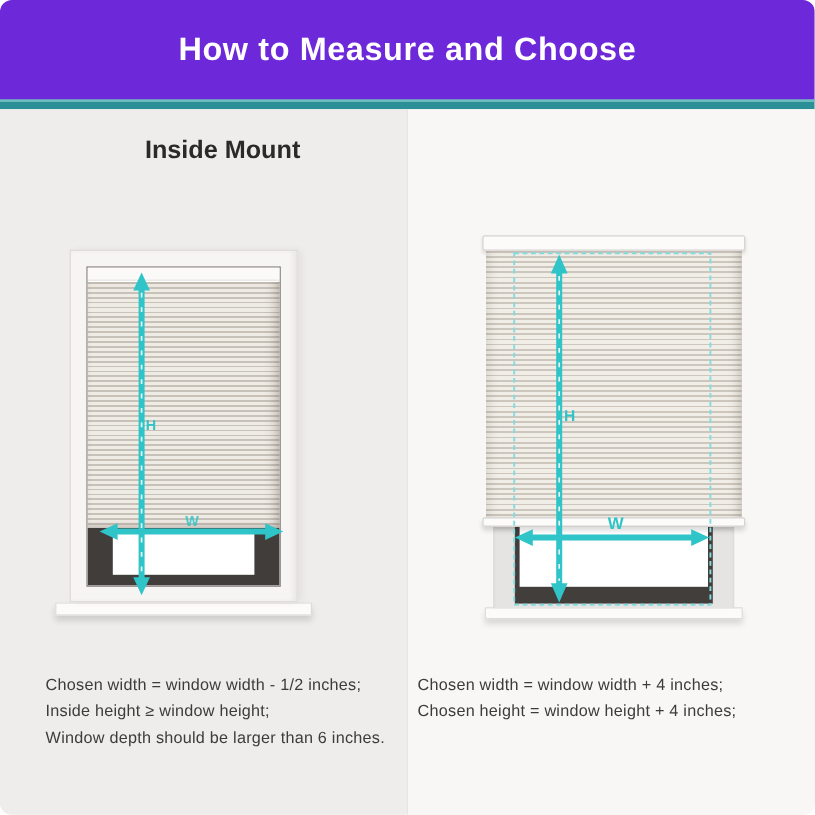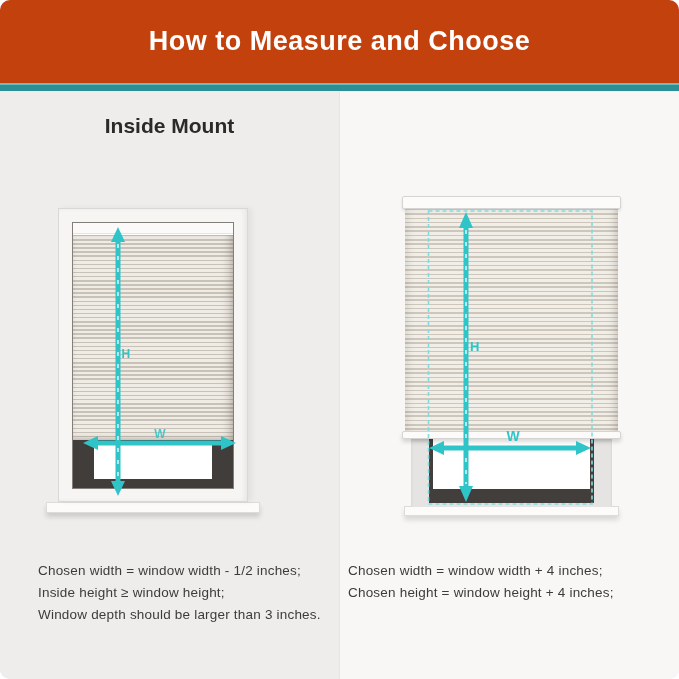--- a/index.html
+++ b/index.html
@@ -6,41 +6,41 @@
   html, body { width: 679px; height: 679px; background: #ffffff; }
   body { font-family: "Liberation Sans", sans-serif; }
   #page {
     position: relative; width: 679px; height: 679px;
     background: #efedeb; overflow: hidden; border-radius: 10px;
   }
 
   
   .header {
     position: absolute; left: 0; top: 0; width: 679px; height: 83px;
-    background: #c2410c; display: flex; align-items: center; justify-content: center;
+    background: #6d28d9; display: flex; align-items: center; justify-content: center;
   }
   .header-title {
     color: #ffffff; font-weight: bold; font-size: 27px; letter-spacing: 0.5px;
   }
   .accent-bar {
     position: absolute; left: 0; top: 83px; width: 679px; height: 8px;
     background: #2a8f96; border-top: 2px solid #6dbcc0;
   }
 
   
   .panel-left {
     position: absolute; left: 0; top: 91px; width: 339px; height: 588px;
     background: #efedeb;
   }
   .panel-right {
     position: absolute; left: 339px; top: 91px; width: 340px; height: 588px;
     background: #f8f7f5; border-left: 1px solid #e7e5e3;
   }
   .panel-heading {
-    position: absolute; top: 23px; left: 0; width: 100%;
+    position: absolute; top: 23px; left: 16px; width: 100%;
     text-align: center; font-weight: bold; font-size: 21px; color: #2b2a29;
   }
 
   
   .wl-sill {
     position: absolute; left: 46px; top: 502px; width: 214px; height: 11px;
     background: #fcfbfa; border: 1px solid #dedcda;
     box-shadow: 0 4px 5px rgba(0,0,0,0.14);
   }
   .wl-frame {
@@ -132,21 +132,21 @@
   <div class="header">
     <div class="header-title">How to Measure and Choose</div>
   </div>
   <div class="accent-bar"></div>
 
   <div class="panel-left">
     <div class="panel-heading">Inside Mount</div>
     <div class="notes">
       <div class="note-line">Chosen width = window width - 1/2 inches;</div>
       <div class="note-line">Inside height ≥ window height;</div>
-      <div class="note-line">Window depth should be larger than 3 inches.</div>
+      <div class="note-line">Window depth should be larger than 6 inches.</div>
     </div>
   </div>
 
   <div class="panel-right">
     <div class="notes">
       <div class="note-line">Chosen width = window width + 4 inches;</div>
       <div class="note-line">Chosen height = window height + 4 inches;</div>
     </div>
   </div>
 

